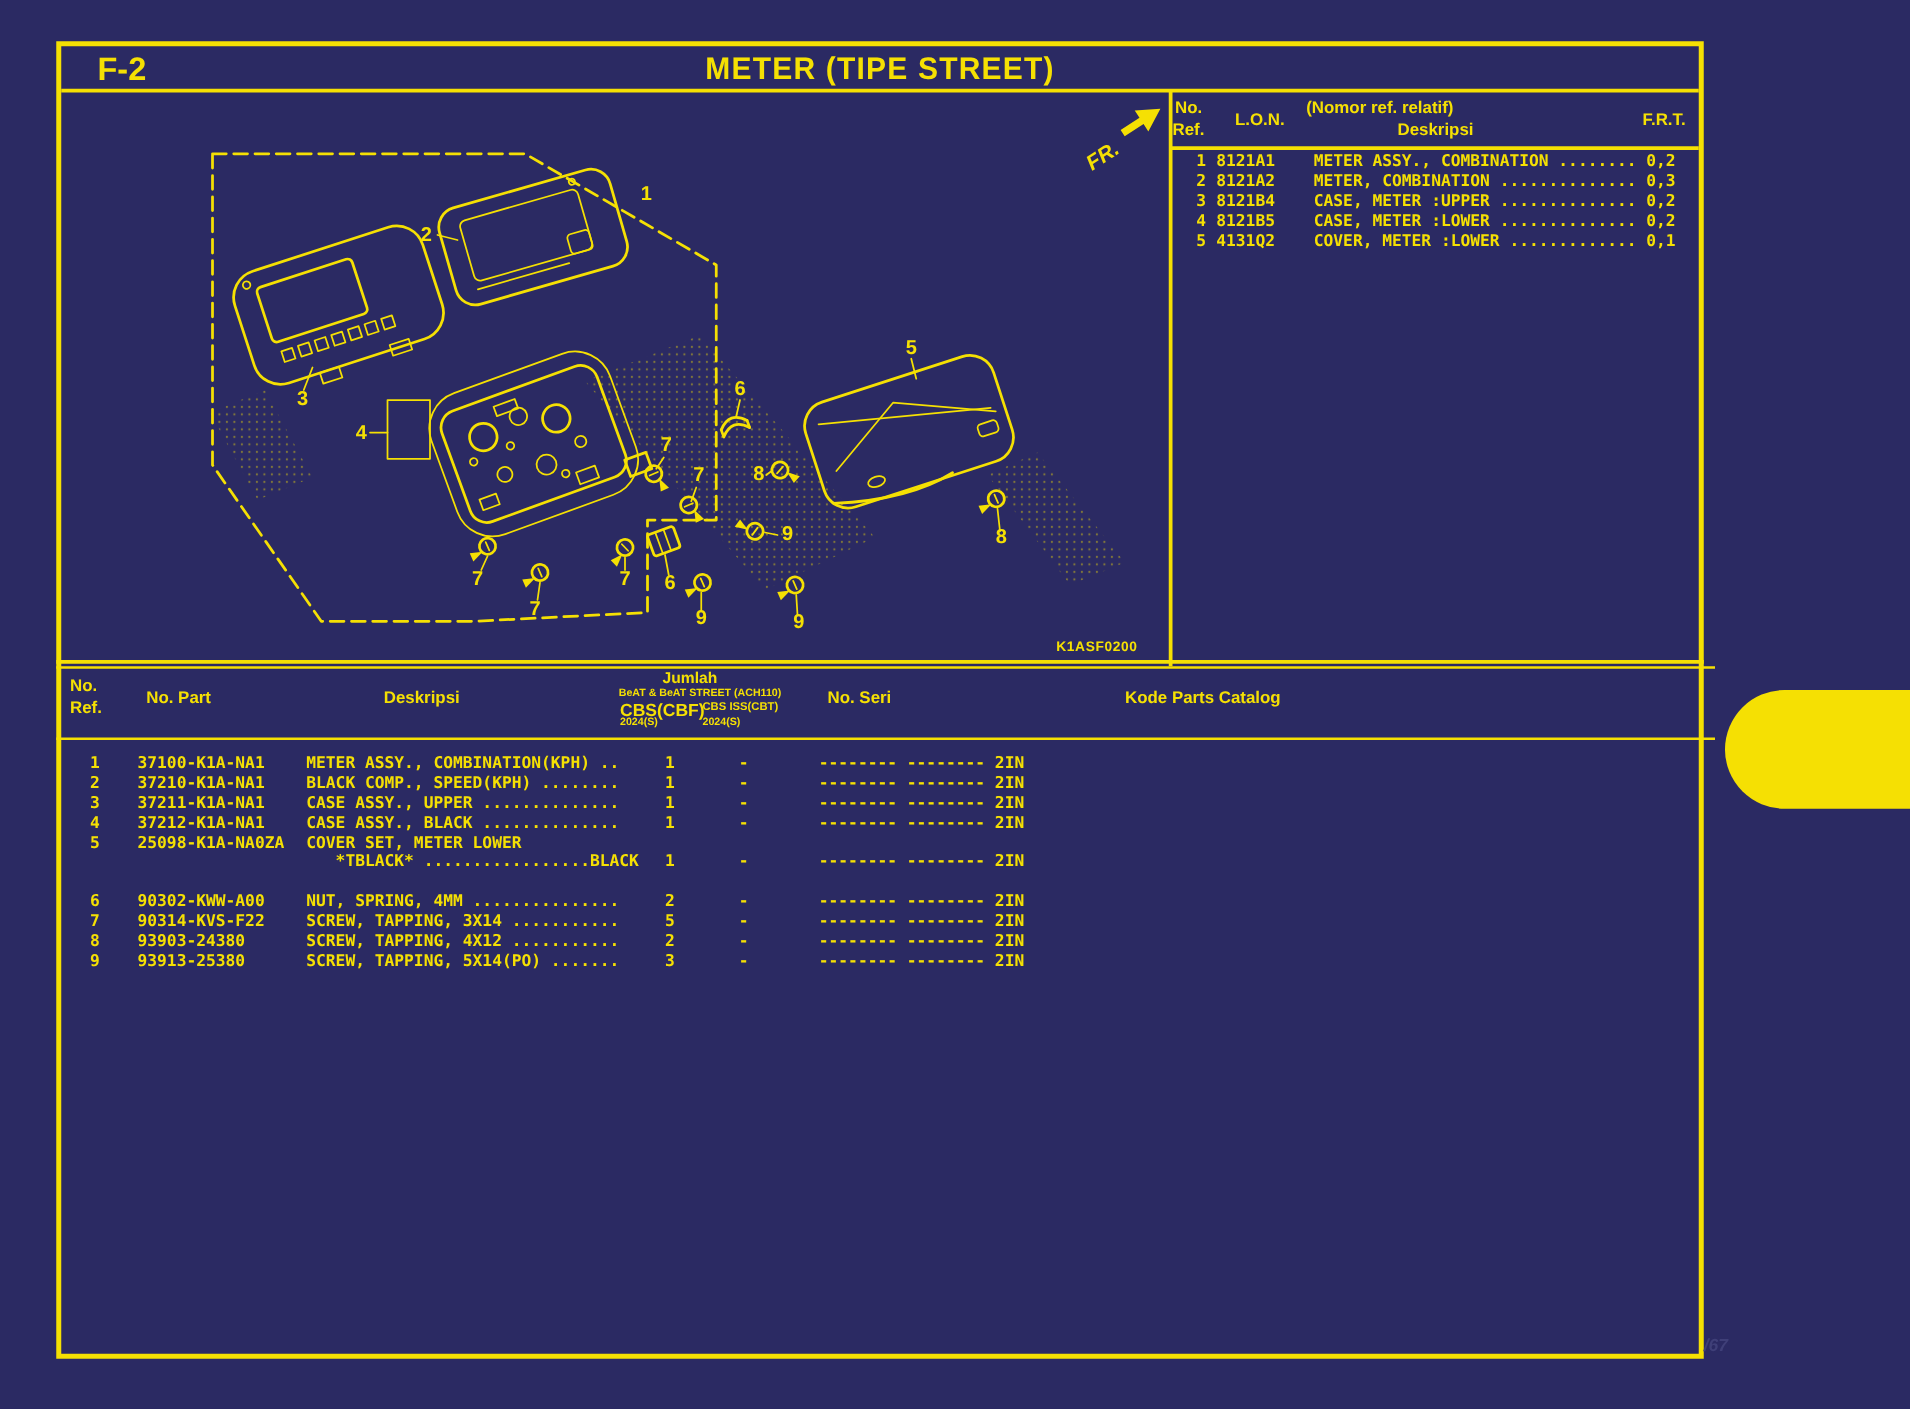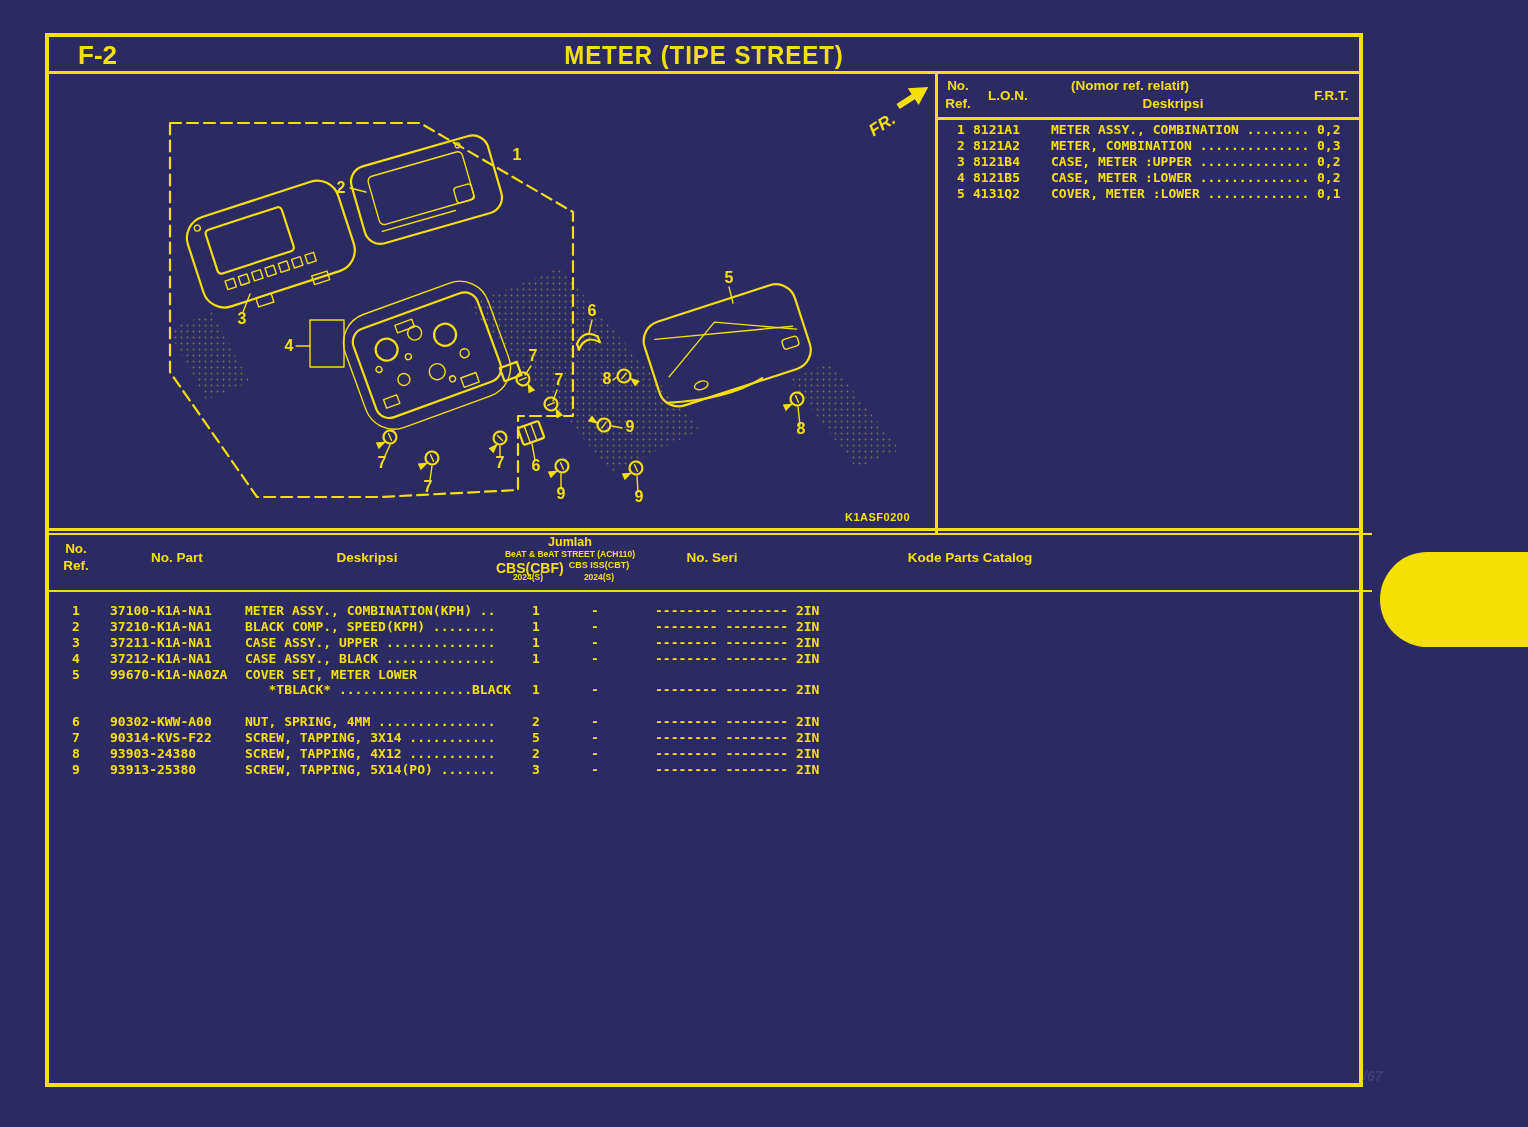--- a/index.html
+++ b/index.html
@@ -20,21 +20,21 @@
   .trow{position:relative;height:16px;}
   .trow span{position:absolute;top:0;white-space:pre;font-family:"DejaVu Sans Mono",monospace;
              font-weight:bold;font-size:13px;color:#f5e003;}
   .c-ref{left:8px;width:36px;text-align:center;}
   .c-lon{left:38px;}
   .c-desc{left:116px;}
   .c-frt{left:382px;text-align:center;}
   
   #tline-a{left:45px;top:528px;width:1318px;height:2.5px;background:#f5e003;}
   #parts-band{left:45px;top:533px;width:1327px;height:55px;border-top:2.5px solid #f5e003;border-bottom:2.5px solid #f5e003;}
-  .cc{text-align:center;}
+  .cc{}
   #parts-rows{left:0;top:603px;width:1528px;}
   .prow{position:absolute;left:0;width:1528px;height:16px;}
   .prow span{position:absolute;top:0;white-space:pre;font-family:"DejaVu Sans Mono",monospace;
              font-weight:bold;font-size:13px;color:#f5e003;}
   .p-ref{left:62px;width:28px;text-align:center;}
   .p-part{left:110px;}
   .p-desc{left:245px;}
   .p-qty{left:522px;width:28px;text-align:center;}
   .p-qty2{left:582px;width:26px;text-align:center;}
   .p-seri{left:655px;}
@@ -309,21 +309,21 @@
       <div class="prow" style="top: 48px;">
         <span class="p-ref">4</span>
         <span class="p-part">37212-K1A-NA1</span>
         <span class="p-desc">CASE ASSY., BLACK ..............</span>
         <span class="p-qty">1</span>
         <span class="p-qty2">-</span>
         <span class="p-seri">-------- -------- 2IN</span>
       </div>
       <div class="prow" style="top: 64px;">
         <span class="p-ref">5</span>
-        <span class="p-part">99670-K1A-NA0ZA</span>
+        <span class="p-part">25098-K1A-NA0ZA</span>
         <span class="p-desc">COVER SET, METER LOWER</span>
       </div>
       <div class="prow" style="top: 79px;">
         <span class="p-desc">   *TBLACK* .................BLACK</span>
         <span class="p-qty">1</span>
         <span class="p-qty2">-</span>
         <span class="p-seri">-------- -------- 2IN</span>
       </div>
       <div class="prow" style="top: 111px;">
         <span class="p-ref">6</span>

